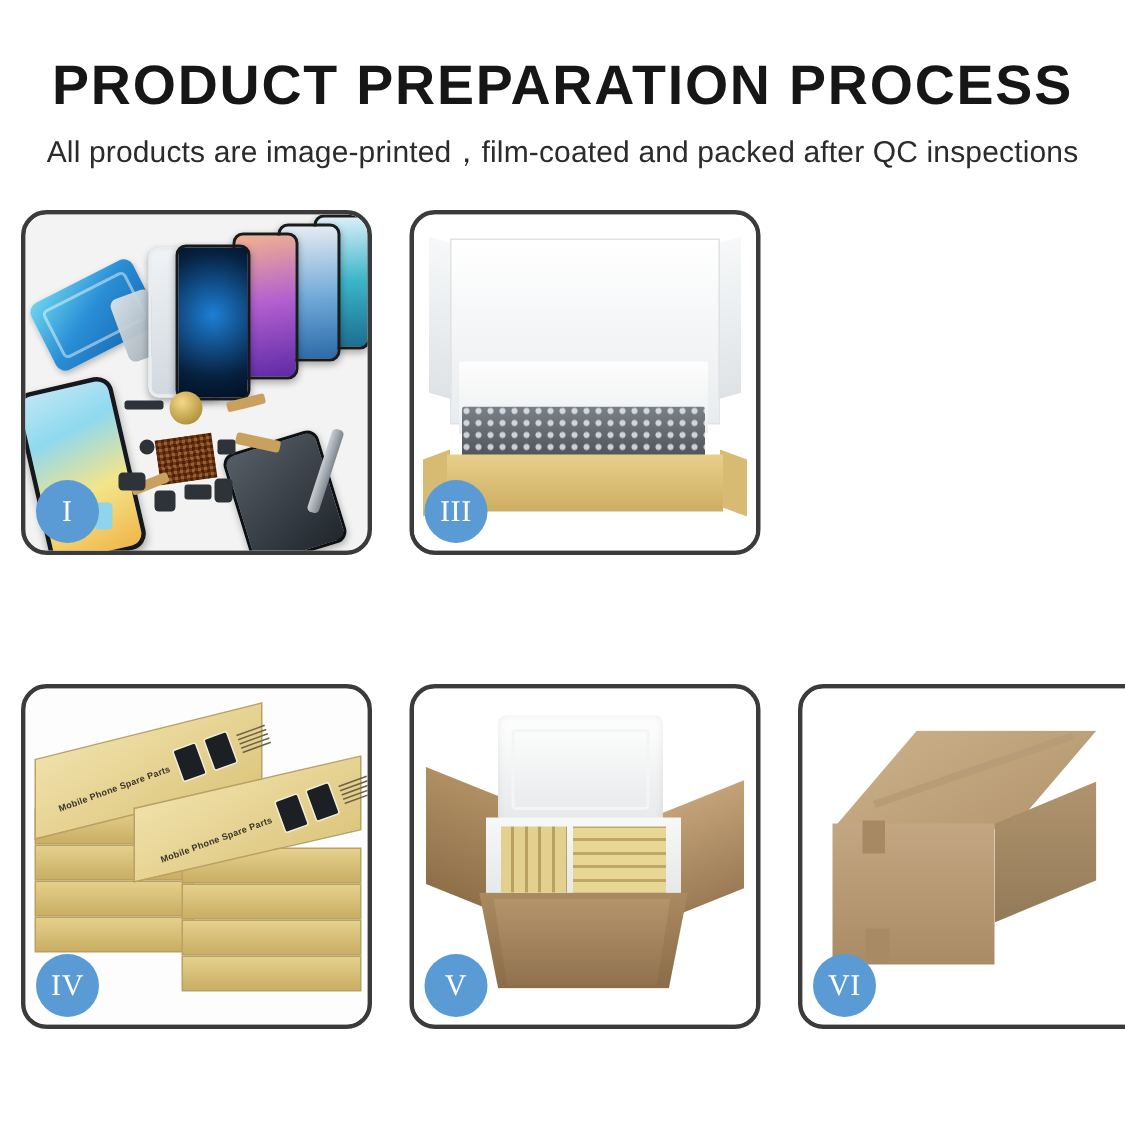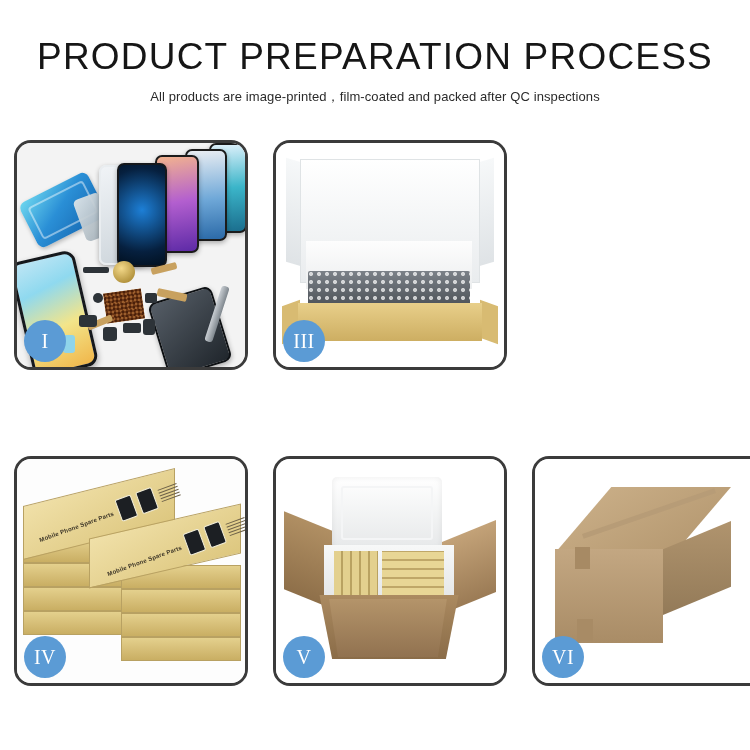--- a/index.html
+++ b/index.html
@@ -1,20 +1,20 @@
 <!DOCTYPE html>
 <html><head>
 <meta charset="utf-8">
 <style>
   html,body{margin:0;padding:0;background:#ffffff;}
   body{width:750px;height:750px;font-family:"Liberation Sans",sans-serif;overflow:hidden;position:relative;}
 
   .header{position:absolute;left:0;top:38px;width:750px;text-align:center;}
-  .title{font-size:37px;font-weight:400;letter-spacing:1.2px;color:#161616;line-height:1.05;white-space:nowrap;}
-  .subtitle{font-size:13px;color:#2b2b2b;margin-top:11px;letter-spacing:.1px;white-space:nowrap;}
+  .title{font-size:37px;font-weight:700;letter-spacing:1.2px;color:#161616;line-height:1.05;white-space:nowrap;}
+  .subtitle{font-size:20px;color:#2b2b2b;margin-top:11px;letter-spacing:.1px;white-space:nowrap;}
 
   .grid{position:absolute;left:14px;top:140px;width:732px;}
   .row{display:flex;gap:25px;}
   .row+.row{margin-top:86px;}
 
   .panel{position:relative;width:228px;height:224px;border:3px solid #3b3b3b;border-radius:17px;
          background:#f2f2f2;overflow:hidden;flex:0 0 auto;}
   .scene{position:absolute;inset:0;}
 
   .badge{position:absolute;left:7px;bottom:5px;width:42px;height:42px;border-radius:50%;

